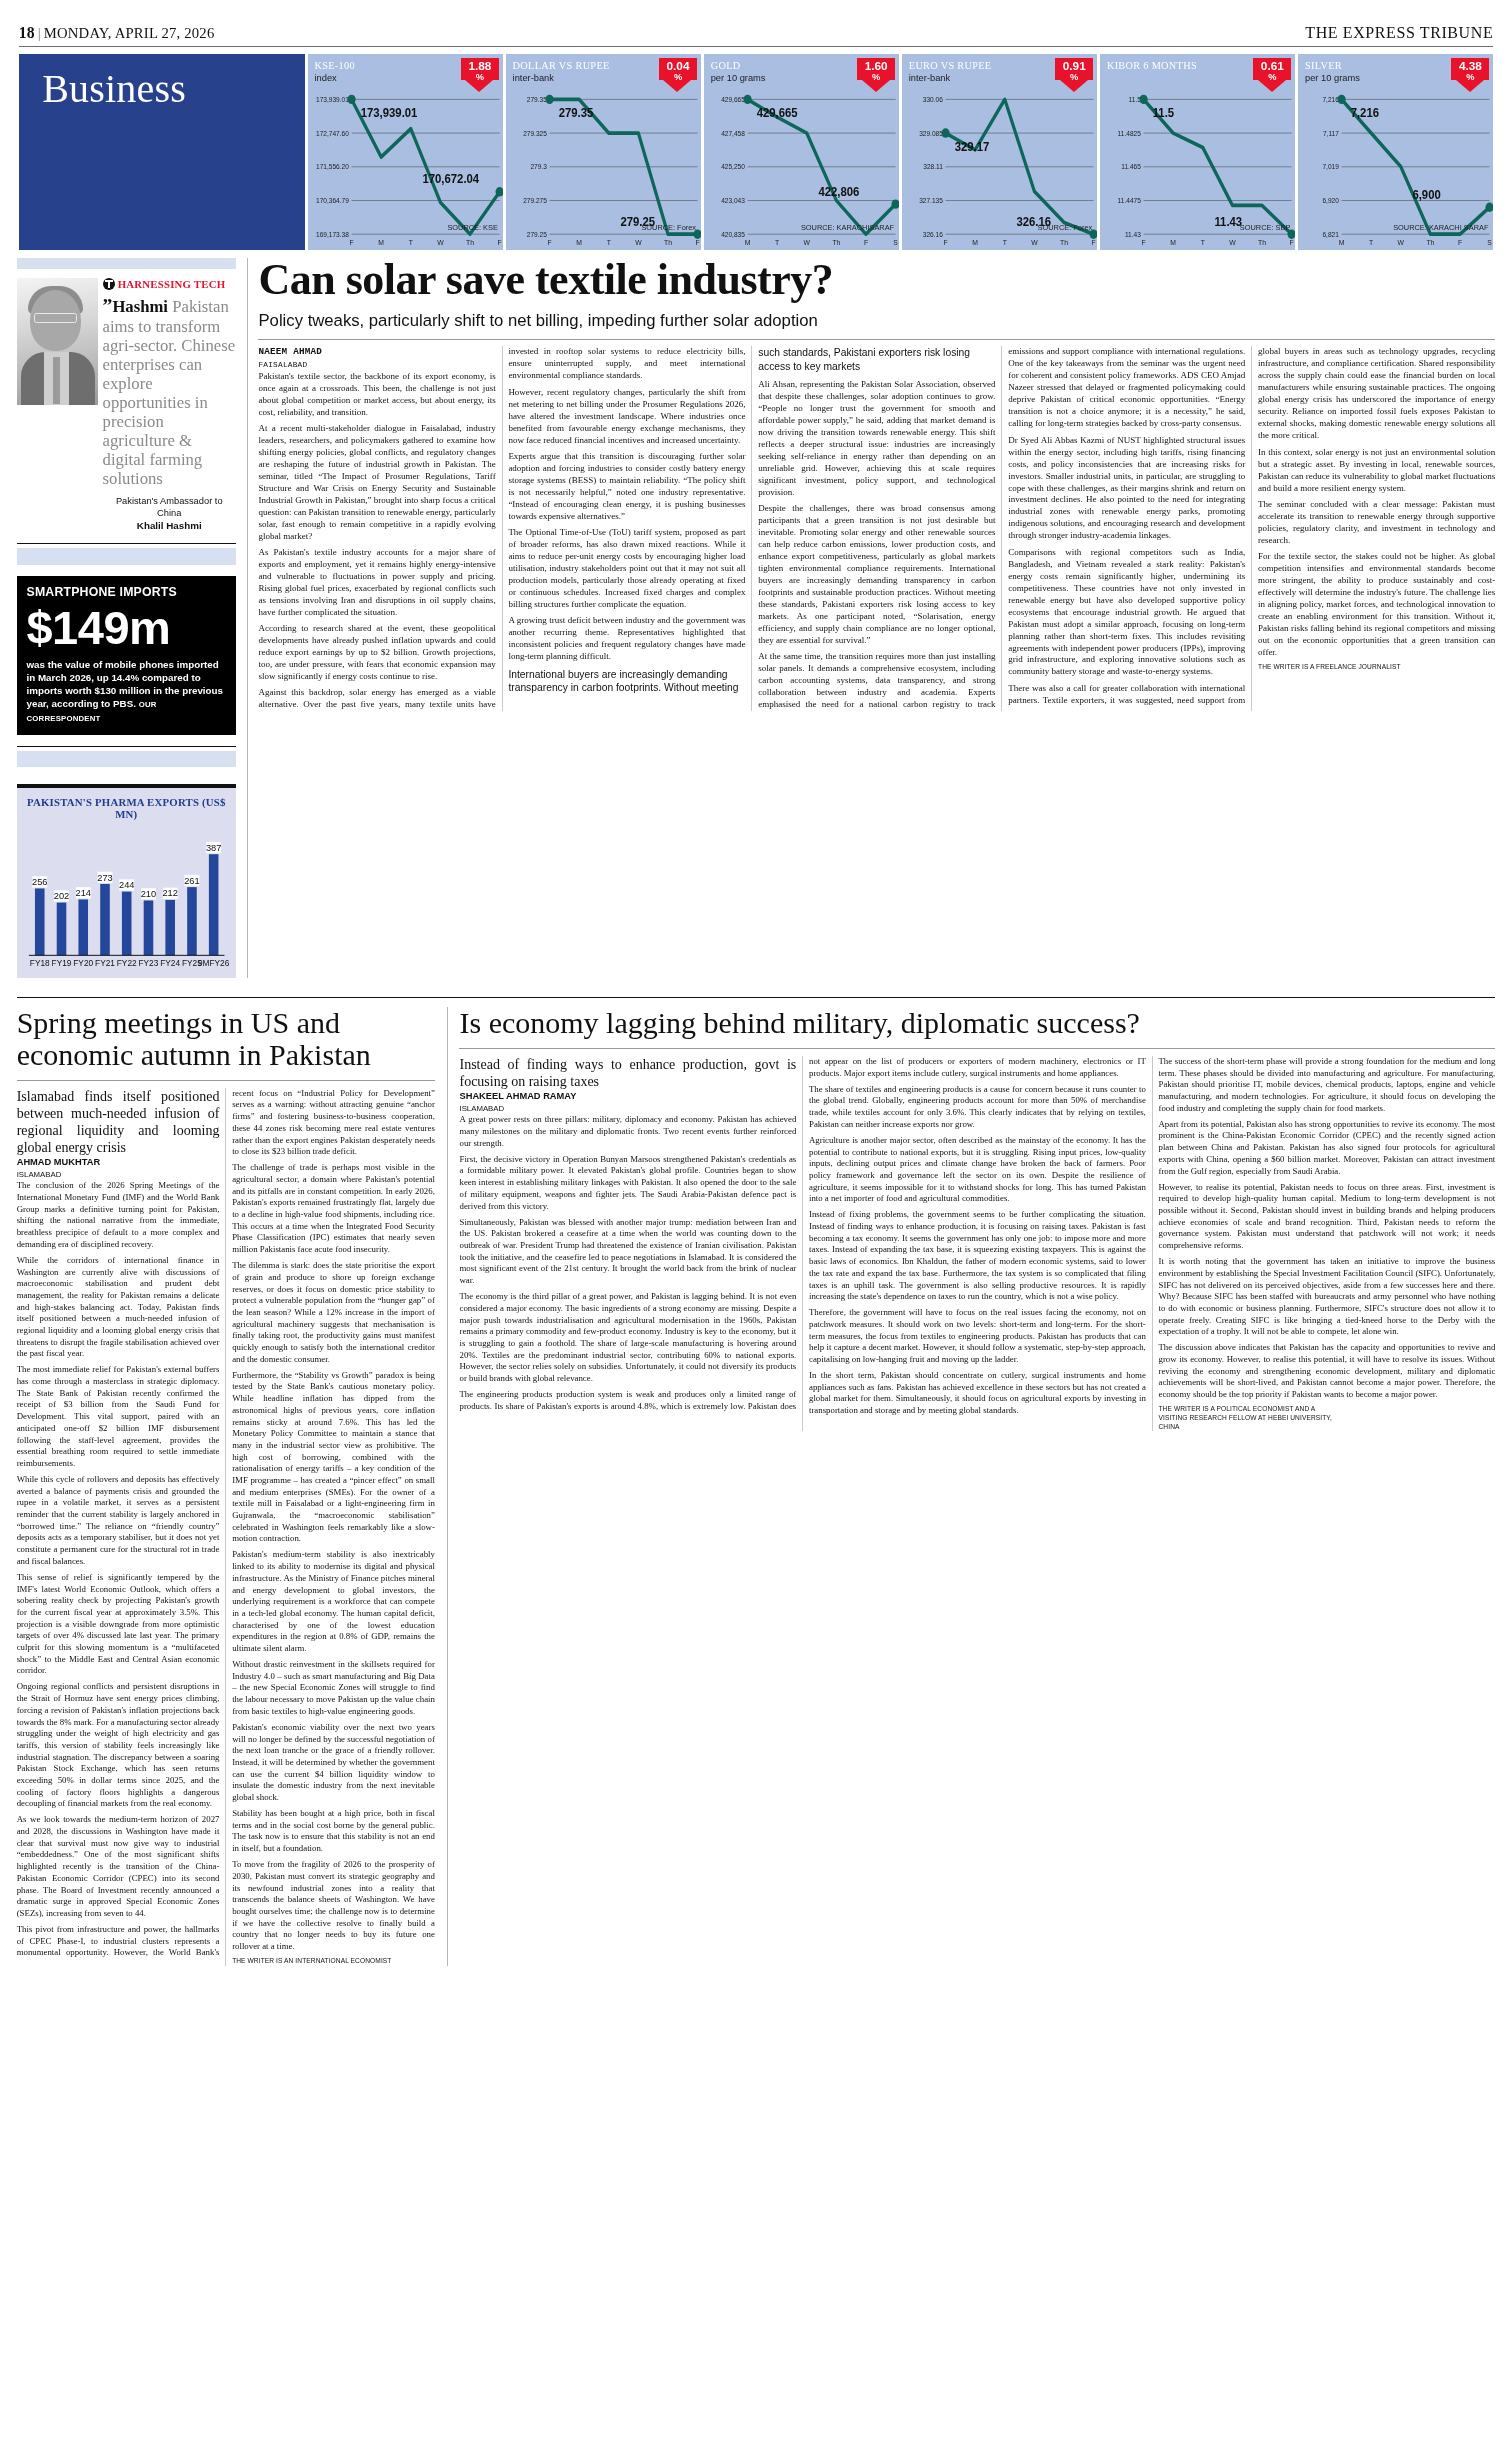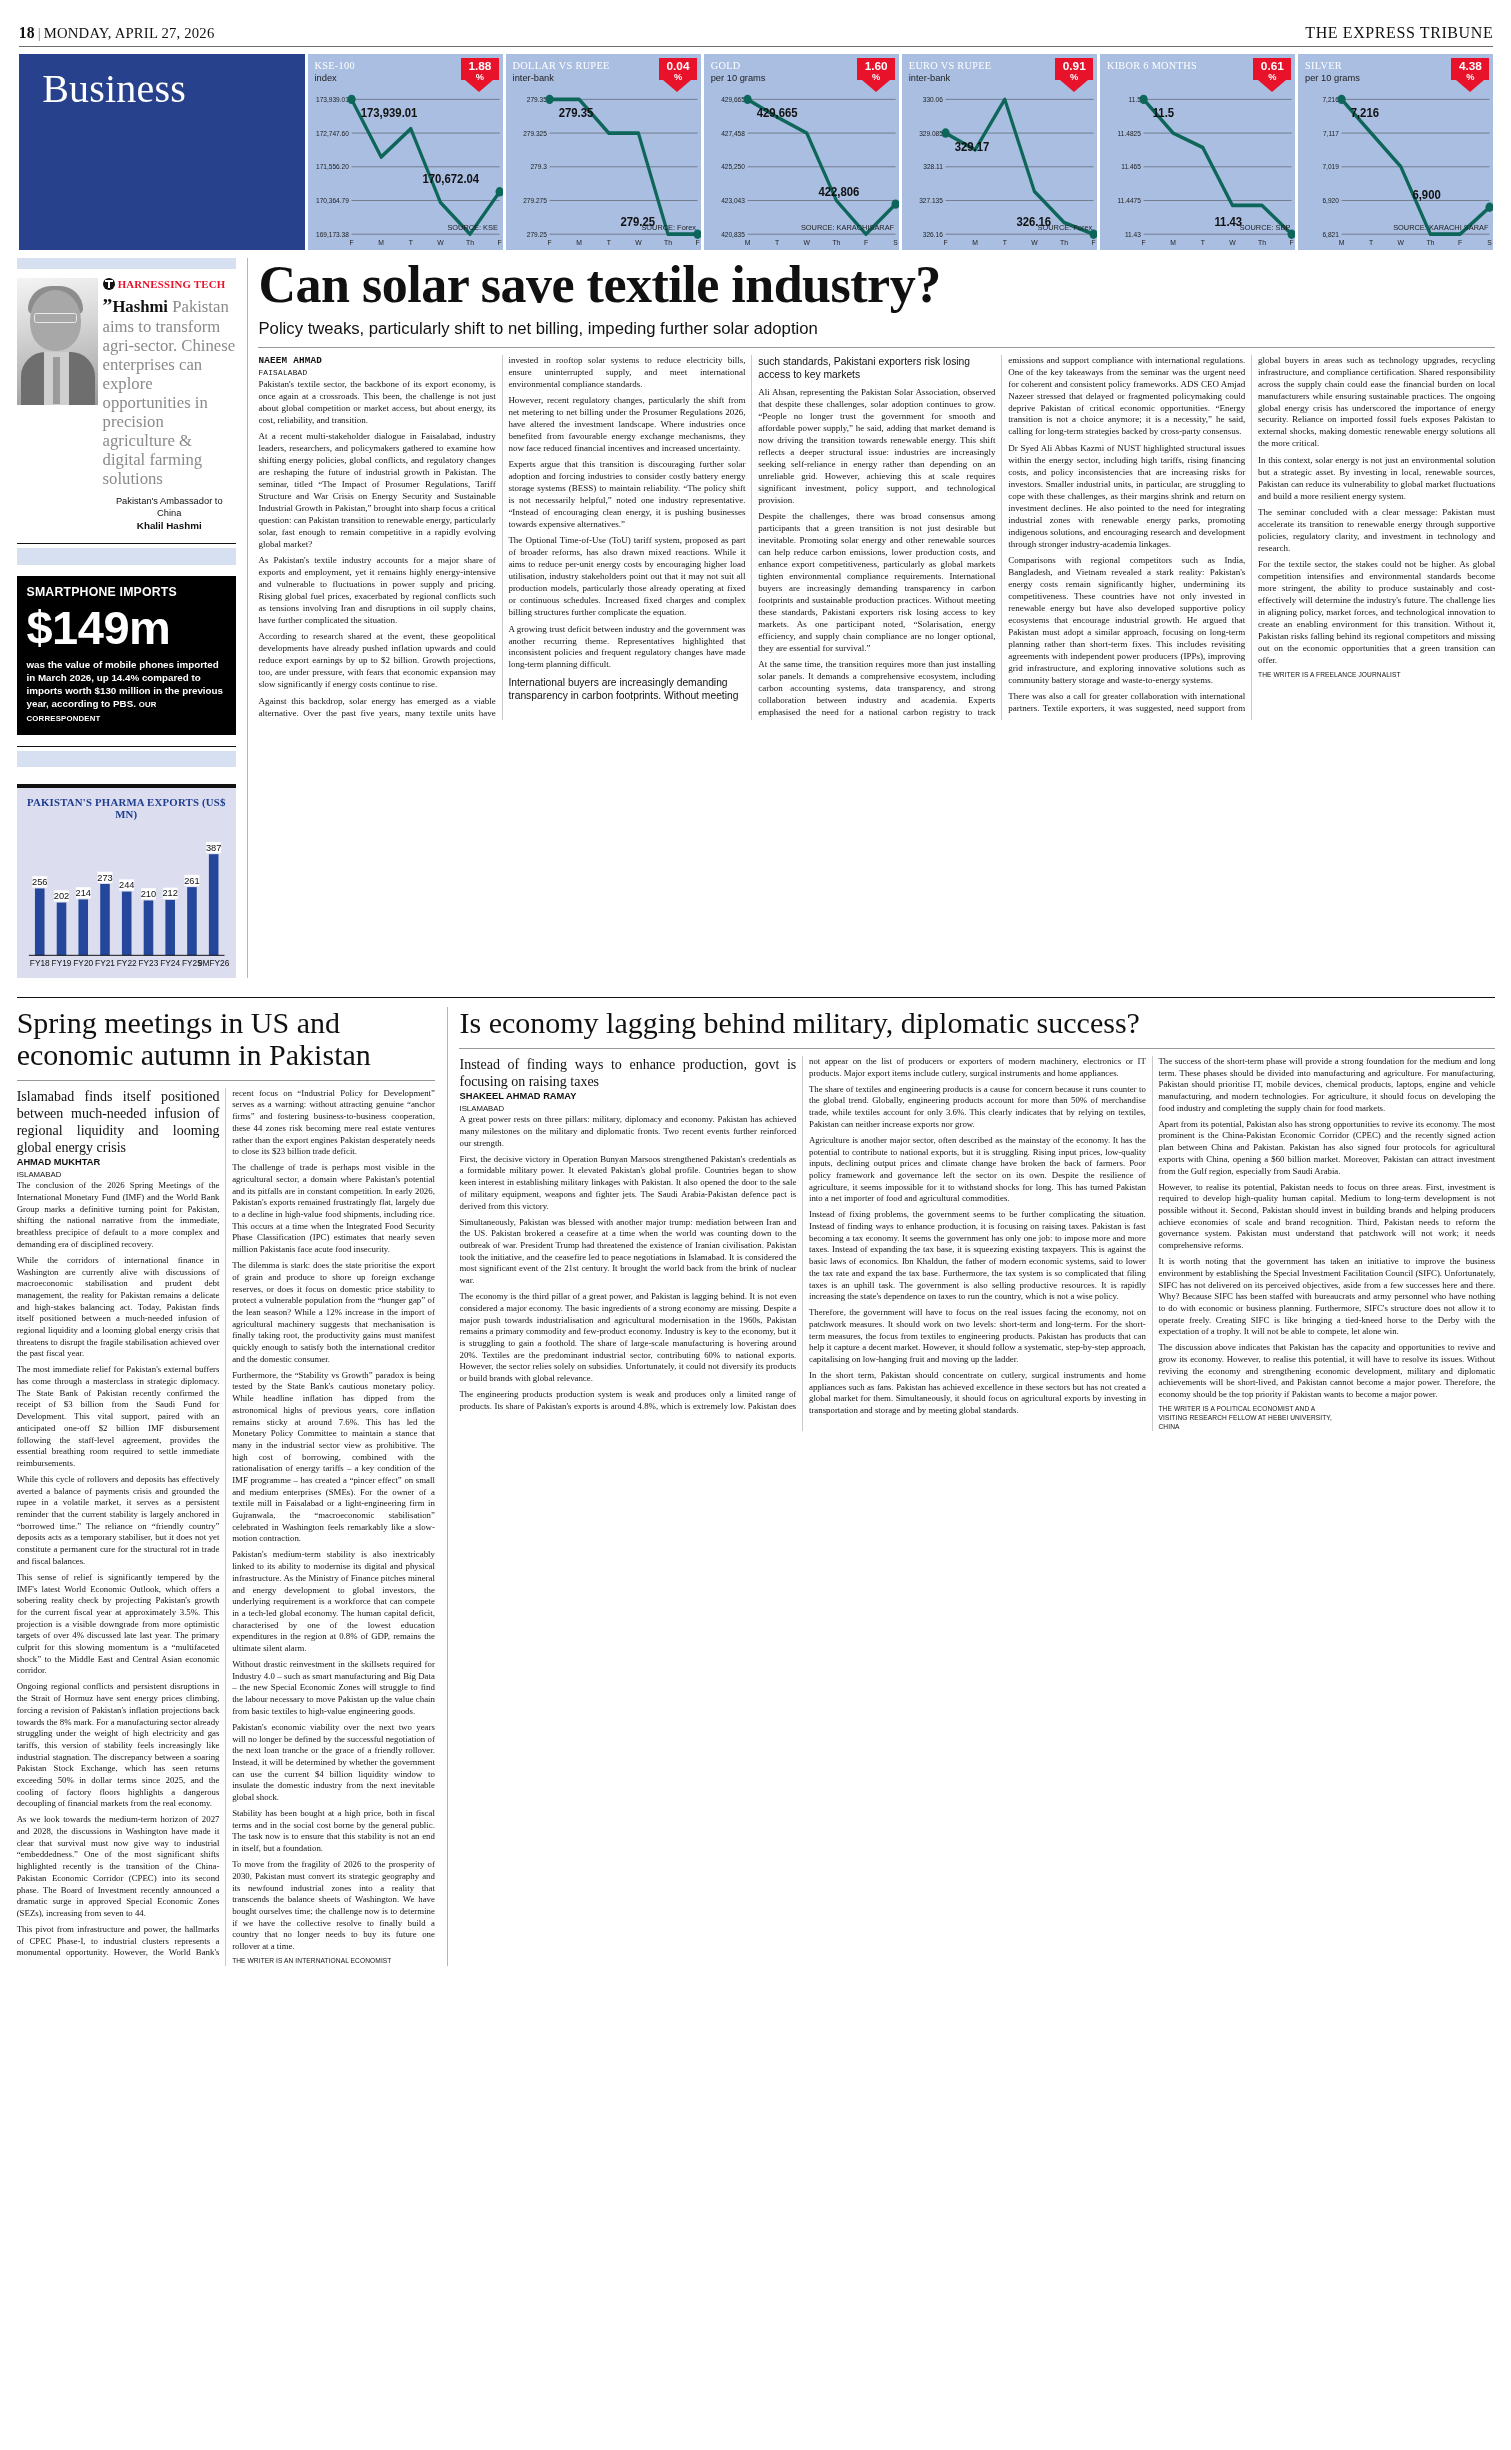--- a/index.html
+++ b/index.html
@@ -110,21 +110,21 @@
   .ph-box { background:#dcdef0; border-top:4.4px solid #111; margin-top:16.7px;
     padding:7.8px 6.9px 5.9px 6.9px; }
   .ph-title { text-align:center; color:#1e3d8f; font-family:"Liberation Serif",serif;
     font-weight:700; font-size:10.8px; letter-spacing:0.2px; }
   .ph-chart { position:relative; height:147px; margin-top:4.9px; }
   .ph-chart svg { width:100%; height:100%; display:block; }
   .ph-vlbl { font-family:"Liberation Sans",sans-serif; font-size:19px; fill:#111; }
   .ph-xlbl { font-family:"Liberation Sans",sans-serif; font-size:17px; fill:#111; }
 
   
-  .lead-head { font-family:"Liberation Serif",serif; font-weight:700; font-size:52px;
+  .lead-head { font-family:"Liberation Serif",serif; font-weight:700; font-size:44px;
     line-height:1.02; letter-spacing:-0.5px; }
   .lead-deck { font-family:Liberation Sans, sans-serif; font-size:16.7px; line-height:1.2;
     margin-top:7.8px; color:#111; }
   .lead-rule { border-top:0.5px solid #999; margin:7.8px 0 6.9px 0; }
 
   .byline { font-family:Liberation Mono, monospace; font-weight:700; font-size:9.3px;
     letter-spacing:0.2px; }
   .byline .loc { font-weight:400; font-size:7.8px; display:block; margin-top:1.5px; }
 
   .cols-5 { column-count:5; column-gap:12.7px; column-rule:0.5px solid #c9c9c9;

